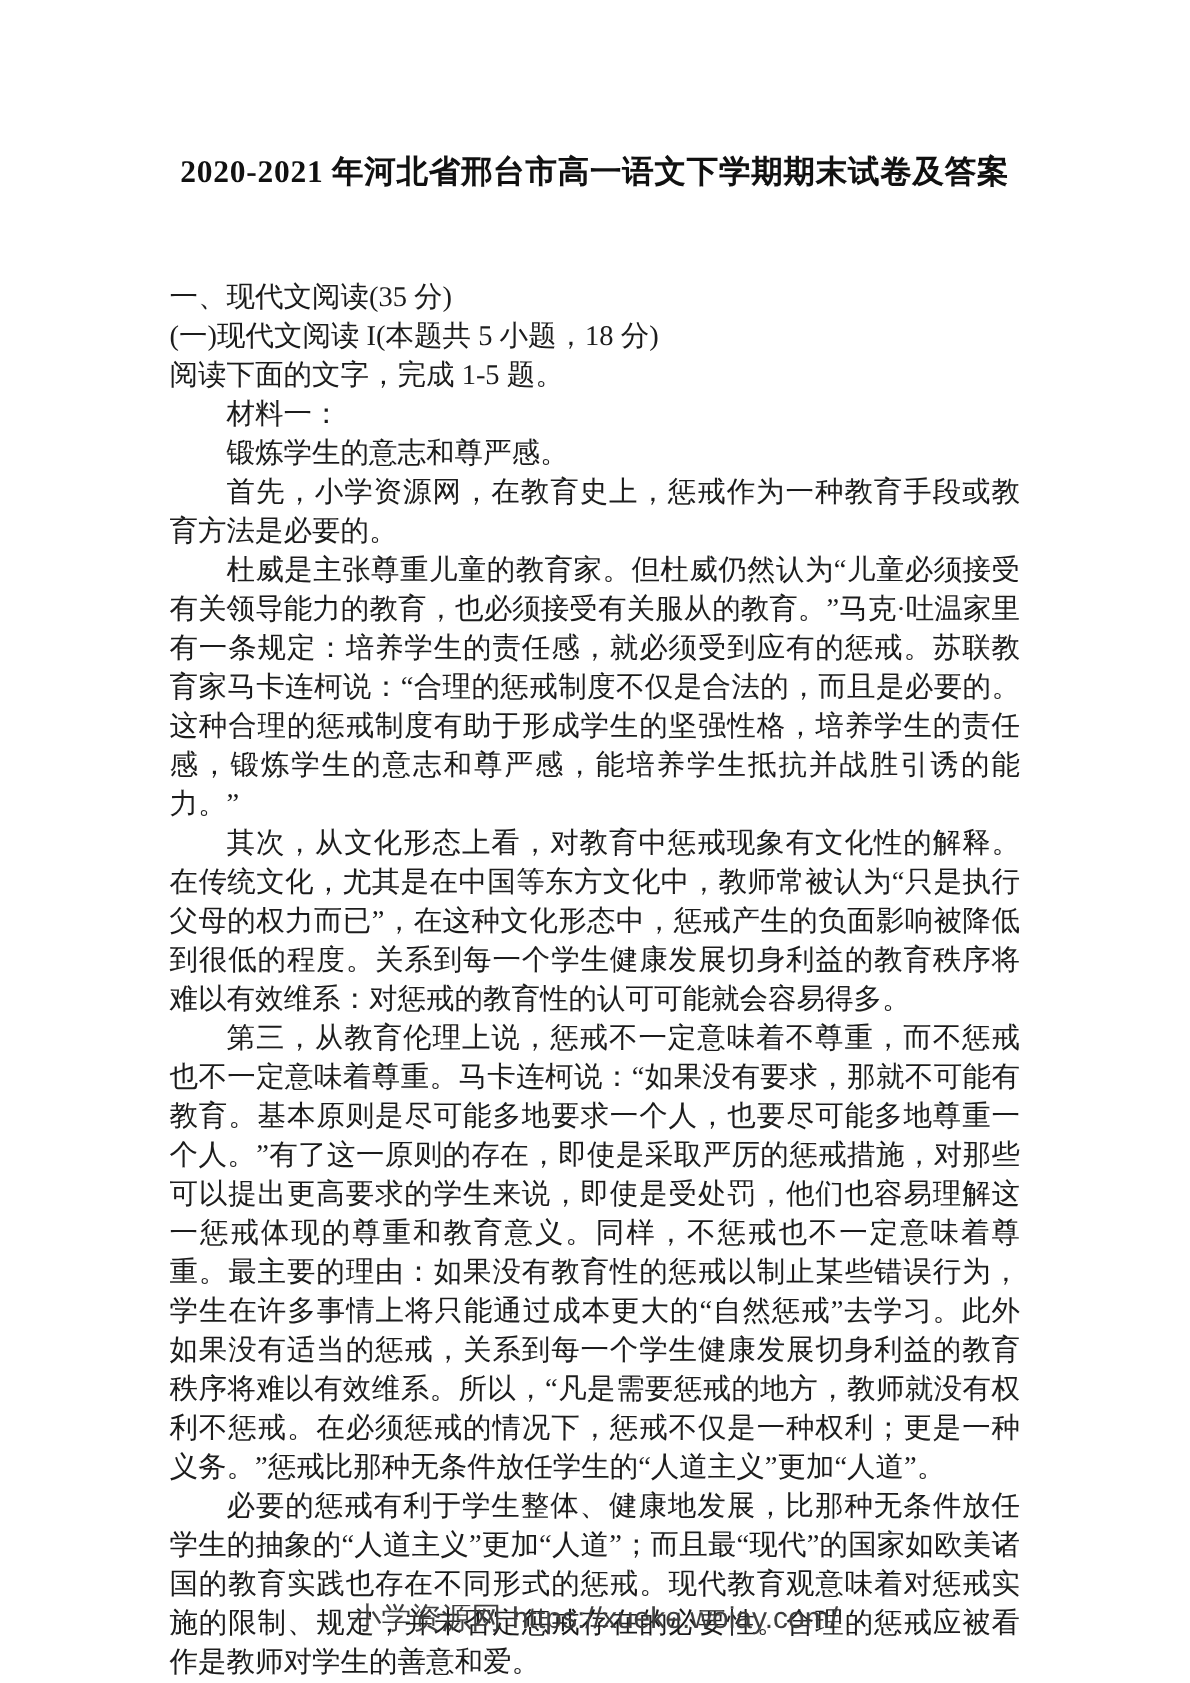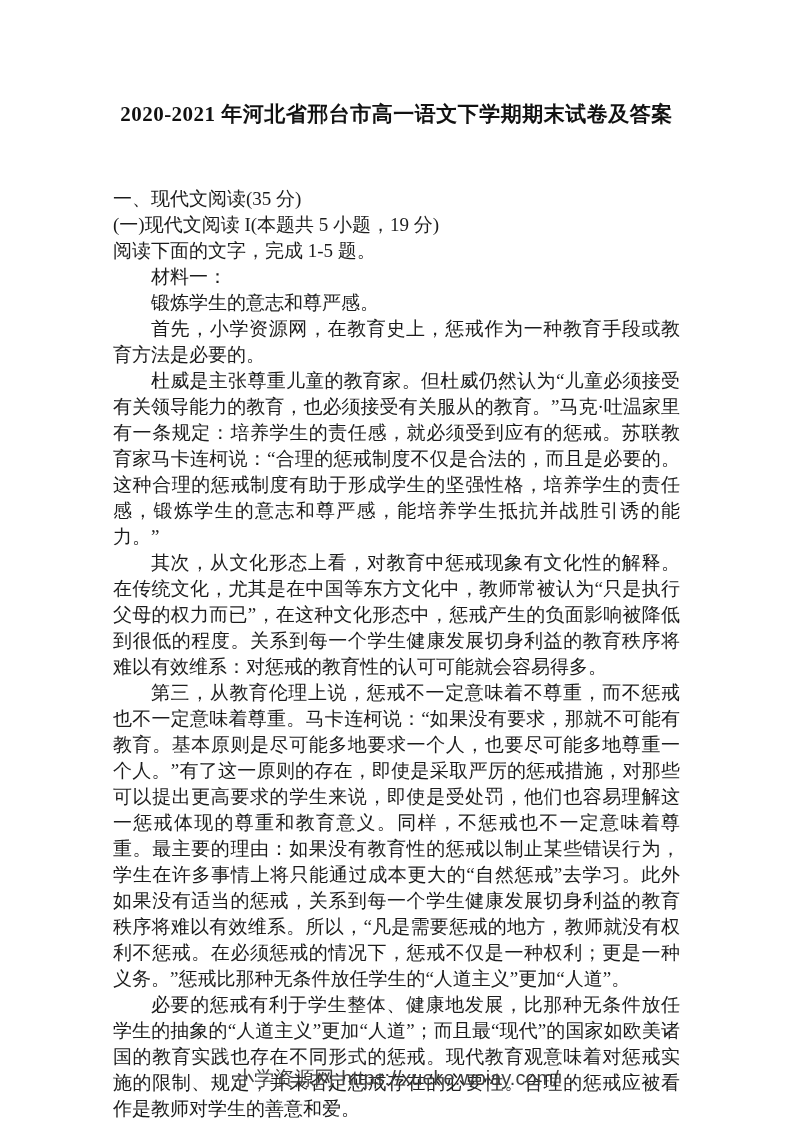--- a/index.html
+++ b/index.html
@@ -59,21 +59,21 @@
 </style>
 </head>
 <body>
 
 <div class="page">
 
   <h1 class="title">2020-2021 年河北省邢台市高一语文下学期期末试卷及答案</h1>
 
   <div class="content">
     <p class="line">一、现代文阅读(35 分)</p>
-    <p class="line">(一)现代文阅读 I(本题共 5 小题，19 分)</p>
+    <p class="line">(一)现代文阅读 I(本题共 5 小题，18 分)</p>
     <p class="line">阅读下面的文字，完成 1-5 题。</p>
     <p class="line indent">材料一：</p>
     <p class="line indent">锻炼学生的意志和尊严感。</p>
     <p class="line indent">首先，小学资源网，在教育史上，惩戒作为一种教育手段或教育方法是必要的。</p>
     <p class="line indent">杜威是主张尊重儿童的教育家。但杜威仍然认为“儿童必须接受有关领导能力的教育，也必须接受有关服从的教育。”马克·吐温家里有一条规定：培养学生的责任感，就必须受到应有的惩戒。苏联教育家马卡连柯说：“合理的惩戒制度不仅是合法的，而且是必要的。这种合理的惩戒制度有助于形成学生的坚强性格，培养学生的责任感，锻炼学生的意志和尊严感，能培养学生抵抗并战胜引诱的能力。”</p>
     <p class="line indent">其次，从文化形态上看，对教育中惩戒现象有文化性的解释。在传统文化，尤其是在中国等东方文化中，教师常被认为“只是执行父母的权力而已”，在这种文化形态中，惩戒产生的负面影响被降低到很低的程度。关系到每一个学生健康发展切身利益的教育秩序将难以有效维系：对惩戒的教育性的认可可能就会容易得多。</p>
     <p class="line indent">第三，从教育伦理上说，惩戒不一定意味着不尊重，而不惩戒也不一定意味着尊重。马卡连柯说：“如果没有要求，那就不可能有教育。基本原则是尽可能多地要求一个人，也要尽可能多地尊重一个人。”有了这一原则的存在，即使是采取严厉的惩戒措施，对那些可以提出更高要求的学生来说，即使是受处罚，他们也容易理解这一惩戒体现的尊重和教育意义。同样，不惩戒也不一定意味着尊重。最主要的理由：如果没有教育性的惩戒以制止某些错误行为，学生在许多事情上将只能通过成本更大的“自然惩戒”去学习。此外如果没有适当的惩戒，关系到每一个学生健康发展切身利益的教育秩序将难以有效维系。所以，“凡是需要惩戒的地方，教师就没有权利不惩戒。在必须惩戒的情况下，惩戒不仅是一种权利；更是一种义务。”惩戒比那种无条件放任学生的“人道主义”更加“人道”。</p>
     <p class="line indent">必要的惩戒有利于学生整体、健康地发展，比那种无条件放任学生的抽象的“人道主义”更加“人道”；而且最“现代”的国家如欧美诸国的教育实践也存在不同形式的惩戒。现代教育观意味着对惩戒实施的限制、规定，并未否定惩戒存在的必要性。合理的惩戒应被看作是教师对学生的善意和爱。</p>
     <p class="line attribution">(摘编自中国教育智库网)</p>
   </div>

